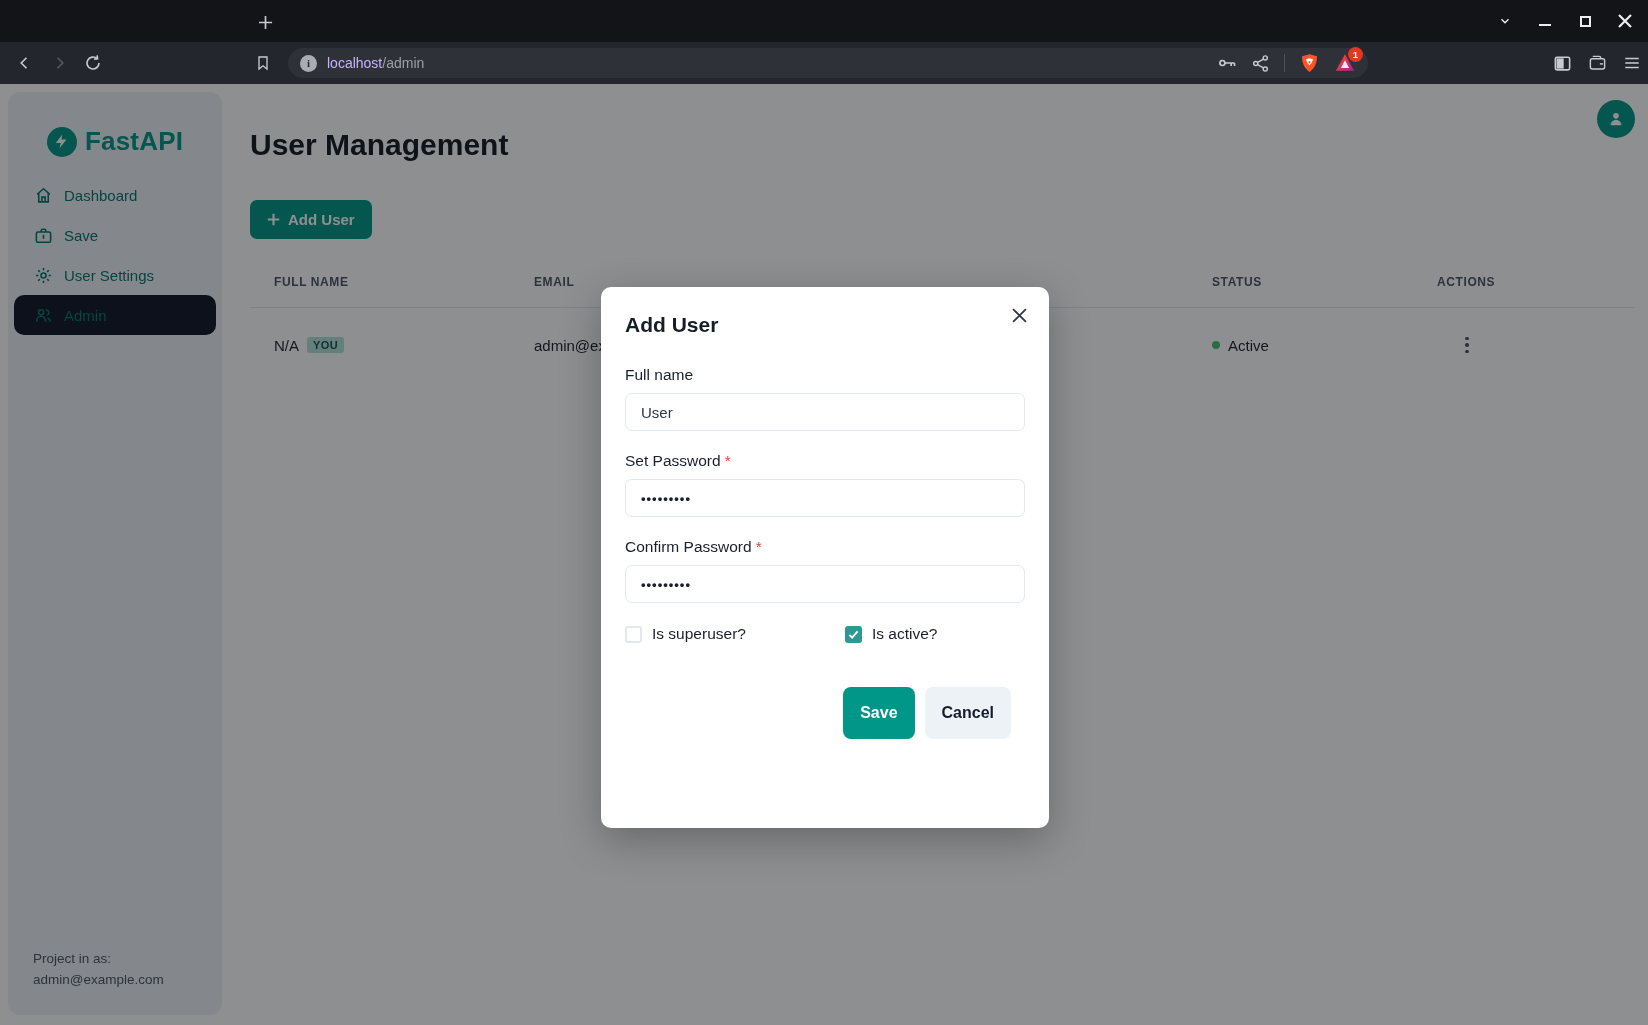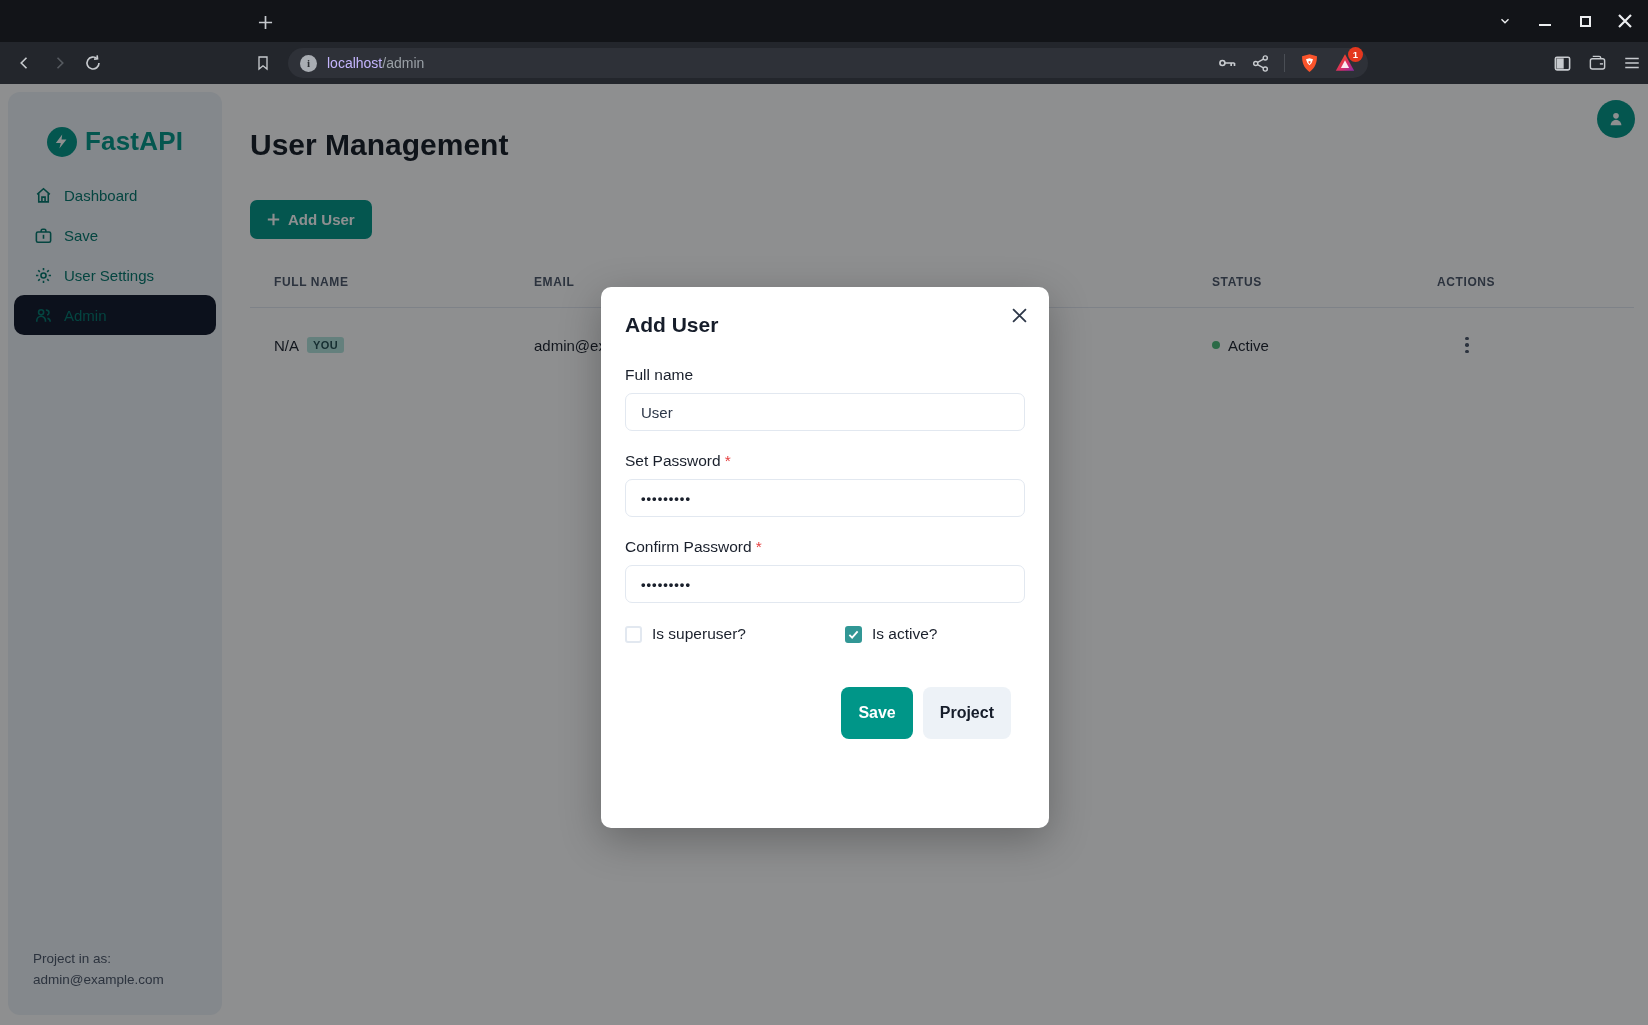--- a/index.html
+++ b/index.html
@@ -369,17 +369,17 @@
           <svg width="11" height="11" viewBox="0 0 12 12">
               <polyline points="1.5,6.5 4.5,9.5 10.5,2.5" fill="none" stroke="#fff" stroke-width="2"></polyline>
             </svg>
         </span>
         <span>Is active?</span>
       </label>
     </div>
 
     <div class="btnrow">
       <button class="btn btn-save">Save</button>
-      <button class="btn btn-cancel">Project</button>
+      <button class="btn btn-cancel">Cancel</button>
     </div>
   </div>
 
 </div>
 
 </body></html>

